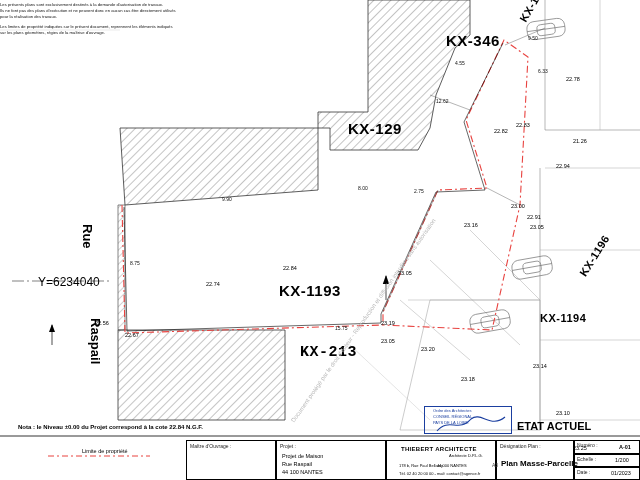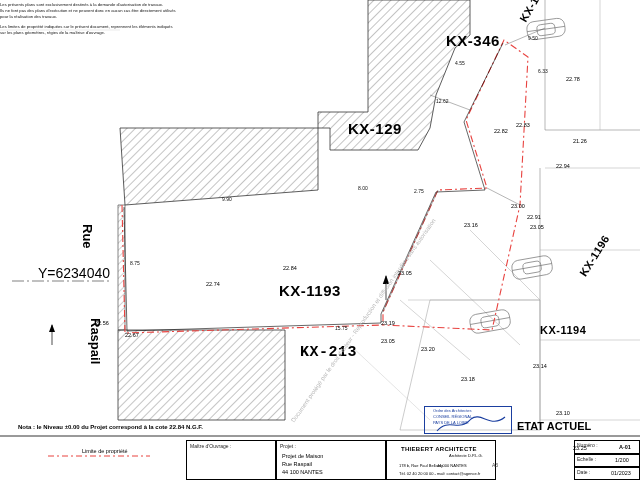--- a/index.html
+++ b/index.html
@@ -108,27 +108,27 @@
     <div>pour la réalisation des travaux.</div>
     <div style="margin-top:4px">Les limites de propriété indiquées sur le présent document, reprennent les éléments indiqués</div>
     <div>sur les plans géomètres, régies de la maîtrise d'ouvrage.</div>
   </div>
 
   <div class="lbl parcel-label" style="left:446px;top:32px;">KX-346</div>
   <div class="lbl parcel-label" style="left:348px;top:120px;">KX-129</div>
   <div class="lbl parcel-label" style="left:517px;top:18px;transform:rotate(-60deg);transform-origin:0 0;font-size:11px;">KX-1192</div>
   <div class="lbl parcel-label" style="left:279px;top:282px;">KX-1193</div>
   <div class="lbl parcel-label" style="left:300px;top:344px;font-family:Liberation Mono, monospace;">KX-213</div>
-  <div class="lbl parcel-label" style="left:540px;top:324px;font-size:11px;">KX-1194</div>
+  <div class="lbl parcel-label" style="left:540px;top:312px;font-size:11px;">KX-1194</div>
   <div class="lbl parcel-label" style="left:577px;top:272px;transform:rotate(-58deg);transform-origin:0 0;font-size:11px;">KX-1196</div>
 
   <div class="lbl" style="left:80px;top:224px;font-size:13px;font-weight:bold;writing-mode:vertical-rl;">Rue</div>
   <div class="lbl" style="left:88px;top:318px;font-size:13px;font-weight:bold;writing-mode:vertical-rl;">Raspail</div>
 
-  <div class="lbl" style="left:38px;top:265px;font-size:14px;">Y=6234040</div>
+  <div class="lbl" style="left:38px;top:275px;font-size:12px;">Y=6234040</div>
 
   <div class="lbl" style="left:290px;top:420px;font-size:6px;color:#b9b9b9;transform:rotate(-55deg);transform-origin:0 0;">Document protégé par le droit d'auteur - Reproduction et diffusion interdites sans autorisation</div>
 
   <div class="lbl note" style="left:18px;top:424px;font-weight:bold;">Nota : le Niveau ±0.00 du Projet correspond à la cote 22.84 N.G.F.</div>
 
   <div class="lbl tiny" style="left:82px;top:448px;">Limite de propriété</div>
 
   <div class="lbl" style="left:497px;top:420px;font-size:11px;font-weight:bold;padding-left:20px;">ETAT ACTUEL</div>
 
   <div id="levels-container">
@@ -178,20 +178,24 @@
   </div>
 
   <div class="cartouche-cell" style="left:386px;top:440px;width:110px;height:40px;background:#fff;">
     <div class="lbl" style="left:14px;top:5px;font-size:6px;font-weight:bold;letter-spacing:.3px;">THIEBERT ARCHITECTE</div>
     <div class="lbl" style="left:62px;top:12px;font-size:4px;">Architecte D.P.L.G.</div>
     <div class="lbl" style="left:12px;top:22px;font-size:4px;">178 b, Rue Paul Bellamy</div>
     <div class="lbl" style="left:50px;top:22px;font-size:4px;">44 000 NANTES</div>
     <div class="lbl" style="left:12px;top:30px;font-size:4px;">Tél. 02 40 20 00 00 - mail: contact@agence.fr</div>
   </div>
 
+  <div class="cartouche-cell" style="left:496px;top:440px;width:78px;height:40px;">
+    <div class="lbl boxtitle" style="left:3px;top:2px;">Désignation Plan :</div>
+    <div class="lbl" style="left:4px;top:18px;font-size:8px;font-weight:bold;">Plan Masse-Parcelle</div>
+  </div>
 
   <div class="cartouche-cell" style="left:574px;top:440px;width:66px;height:14px;">
     <div class="lbl boxtitle" style="left:2px;top:1px;">Numéro :</div>
     <div class="lbl boxval" style="left:44px;top:3px;font-weight:bold;">A-01</div>
   </div>
   <div class="cartouche-cell" style="left:574px;top:454px;width:66px;height:13px;">
     <div class="lbl boxtitle" style="left:2px;top:1px;">Echelle :</div>
     <div class="lbl boxval" style="left:40px;top:2px;">1/200</div>
   </div>
   <div class="cartouche-cell" style="left:574px;top:467px;width:66px;height:13px;">

